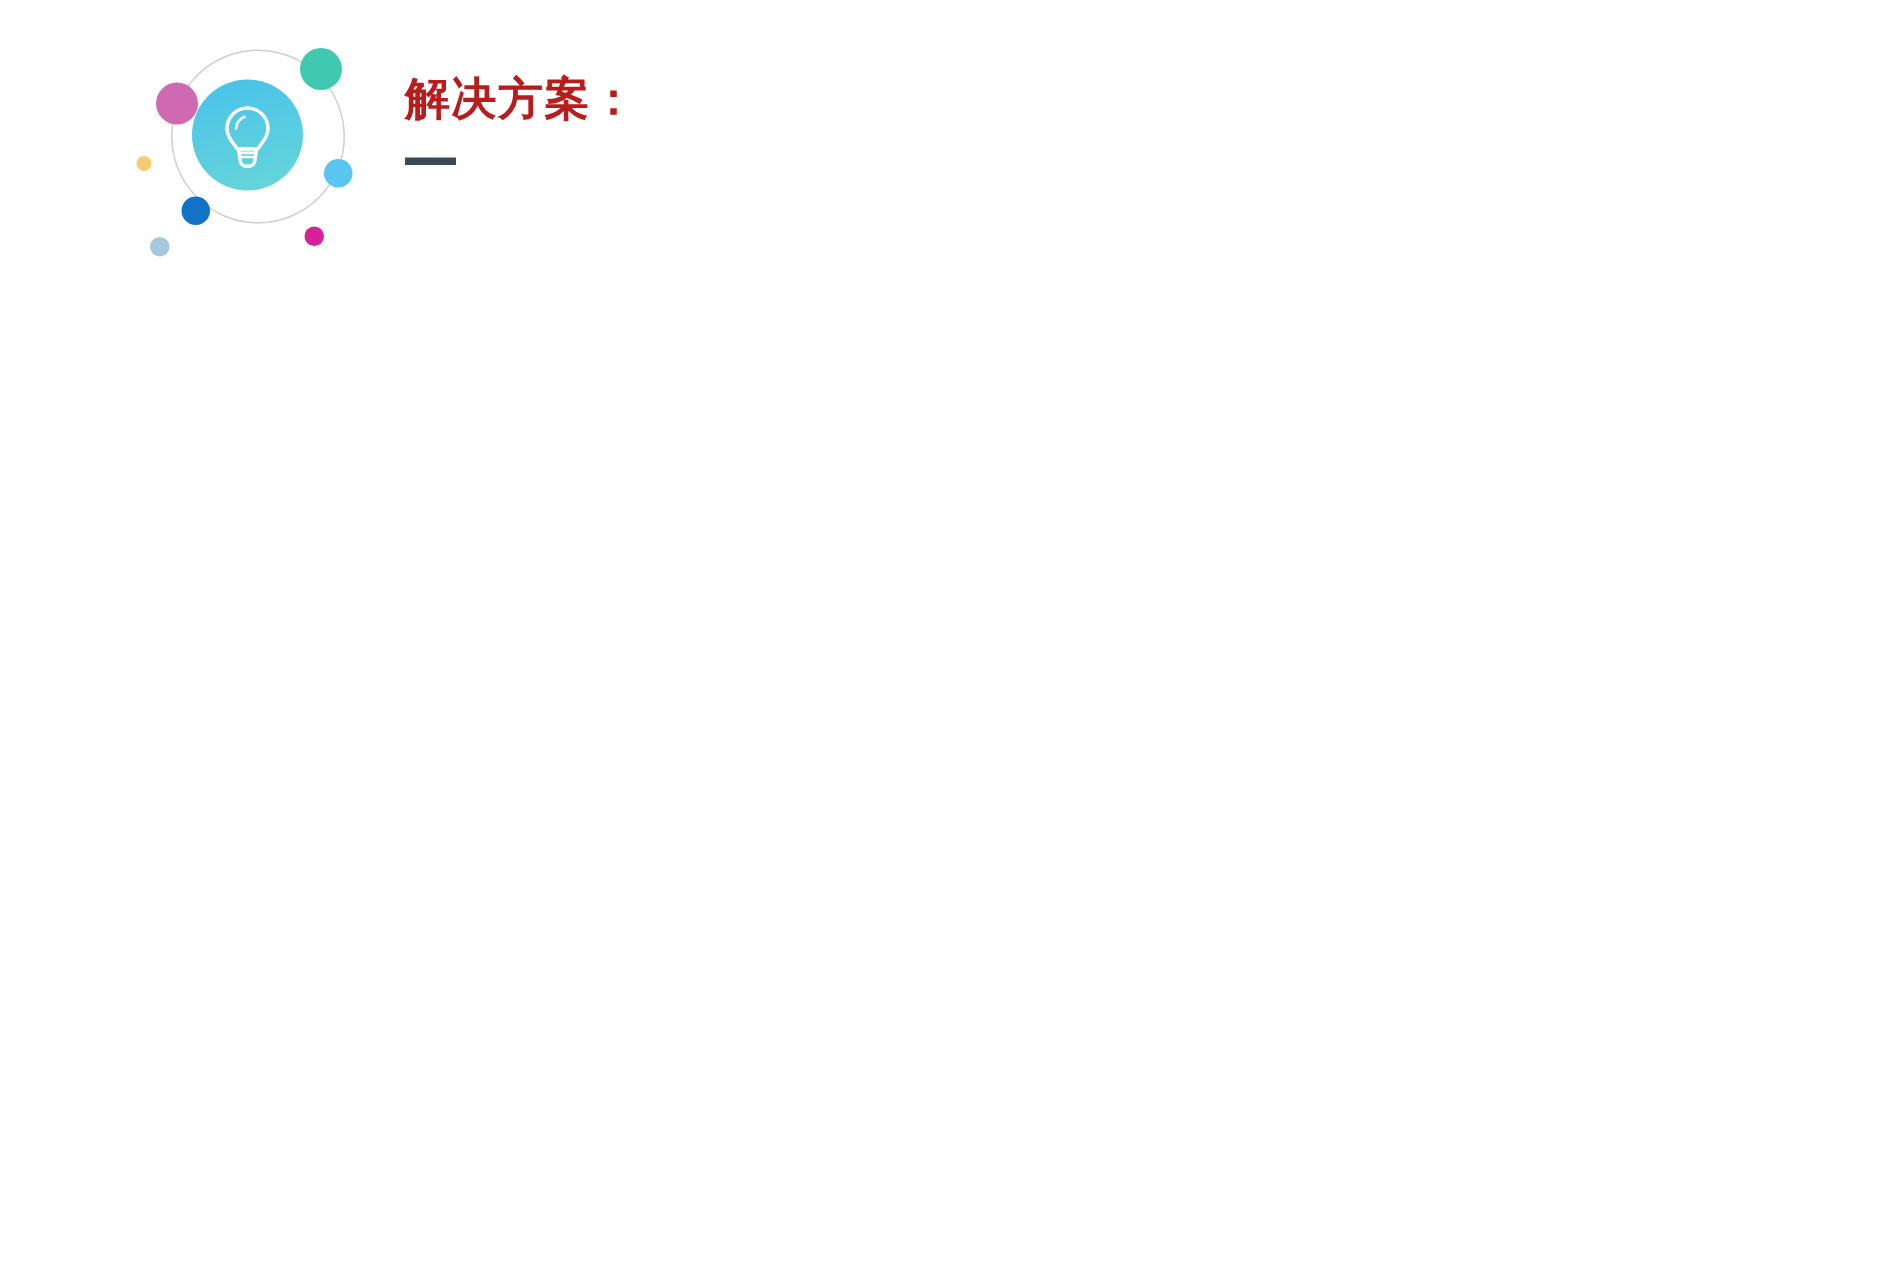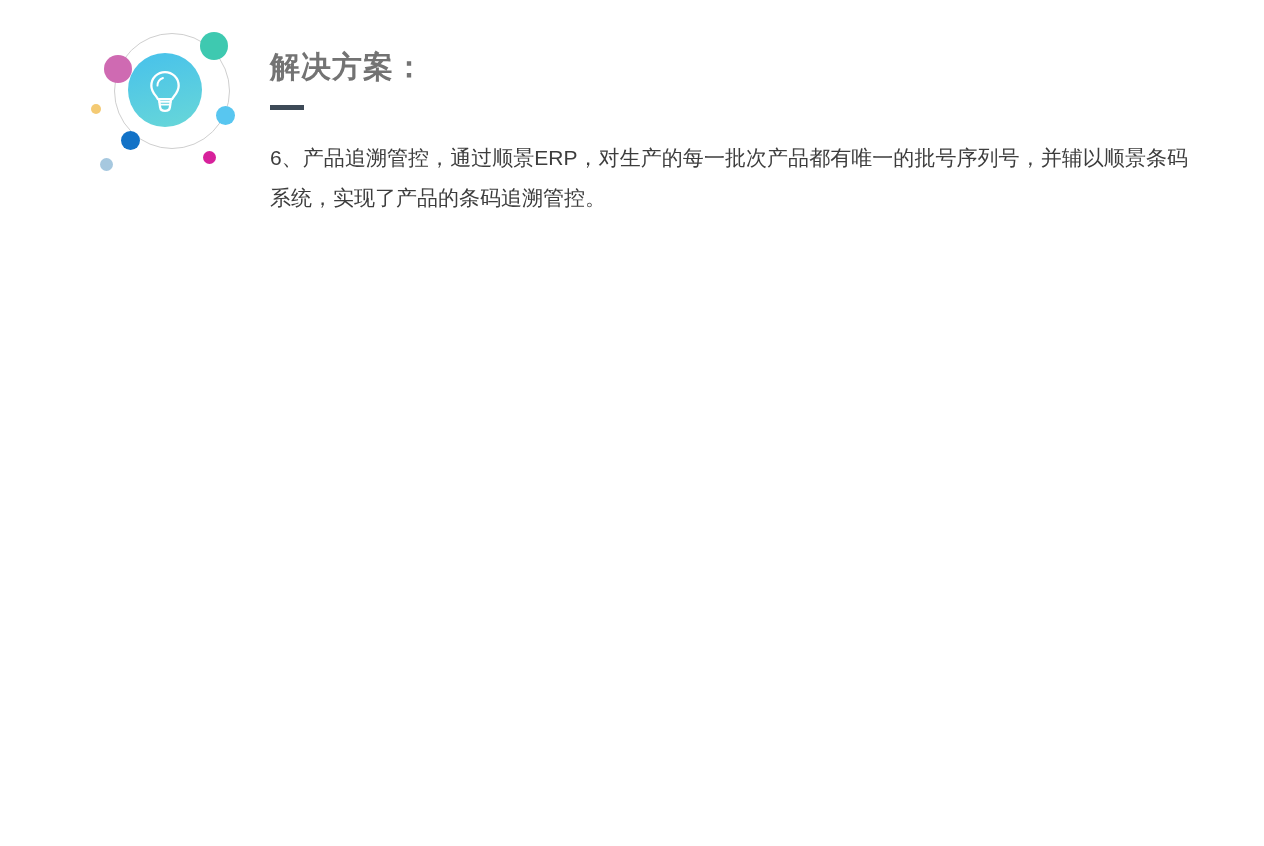--- a/index.html
+++ b/index.html
@@ -34,21 +34,21 @@
   .dot-darkblue { left:121px; top:131px; width:19px; height:19px; }
   .dot-steel    { left:100px; top:158px; width:13px; height:13px; }
   .dot-magenta  { left:203px; top:151px; width:13px; height:13px; }
 
   
   .content {
     position:absolute; left:270px; top:47px; width:918px;
   }
   .page-title {
     font-size:30px; line-height:40px; font-weight:bold;
-    color:#737373; letter-spacing:1px;
+    color:#b91c1c; letter-spacing:1px;
   }
   .title-underline {
     width:34px; height:5px; margin-top:18px;
     background:#3d4a57;
   }
   .paragraphs { margin-top:28px; }
   .paragraphs p {
     font-size:21px; line-height:40.4px;
     color:#3d3d3d;
     text-align:justify;
@@ -80,17 +80,16 @@
         <path d="M21.5 26 A11.5 11.5 0 0 1 29.2 15.3" stroke-width="2.6"></path>
       </svg>
     </div>
   </div>
 
   <div class="content">
     <h1 class="page-title">解决方案：</h1>
     <div class="title-underline" style="background: rgb(61, 74, 87);"></div>
 
     <div class="paragraphs">
-      <p>6、产品追溯管控，通过顺景ERP，对生产的每一批次产品都有唯一的批号序列号，并辅以顺景条码系统，实现了产品的条码追溯管控。</p>
     </div>
   </div>
 
 </div>
 
 </body></html>

